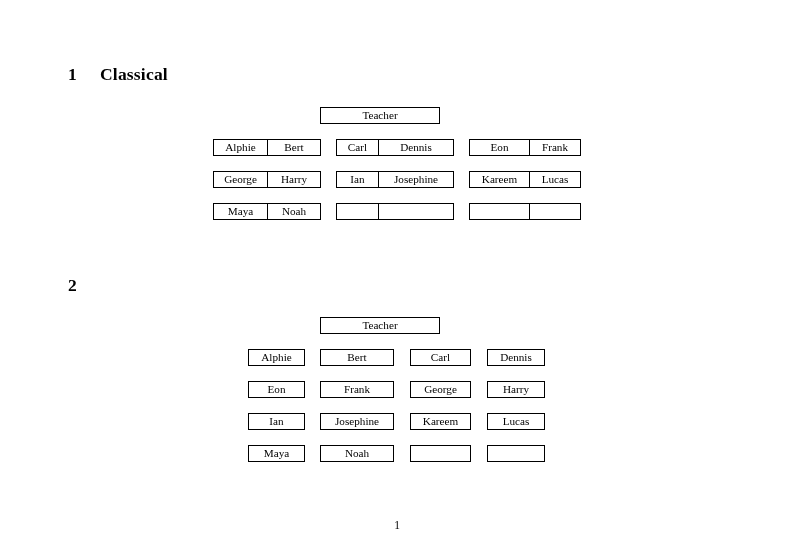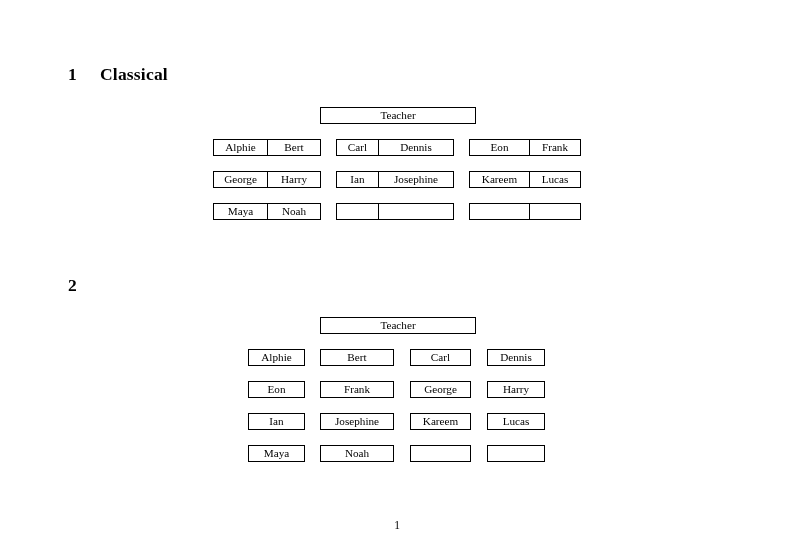--- a/index.html
+++ b/index.html
@@ -55,21 +55,21 @@
     line-height: 15px;
     font-size: 11.2px;
     text-align: center;
     white-space: nowrap;
     overflow: hidden;
   }
 
   
   .teacher-box {
     position: absolute;
-    width: 156px;
+    width: 120px;
     height: 17px;
   }
   #teacher-box-classical   { left: 320px; top: 107px; }
   #teacher-box-distributed { left: 320px; top: 317px; }
 
   
   .grid-classical {
     position: absolute;
     top: 139px;
     left: 0;

